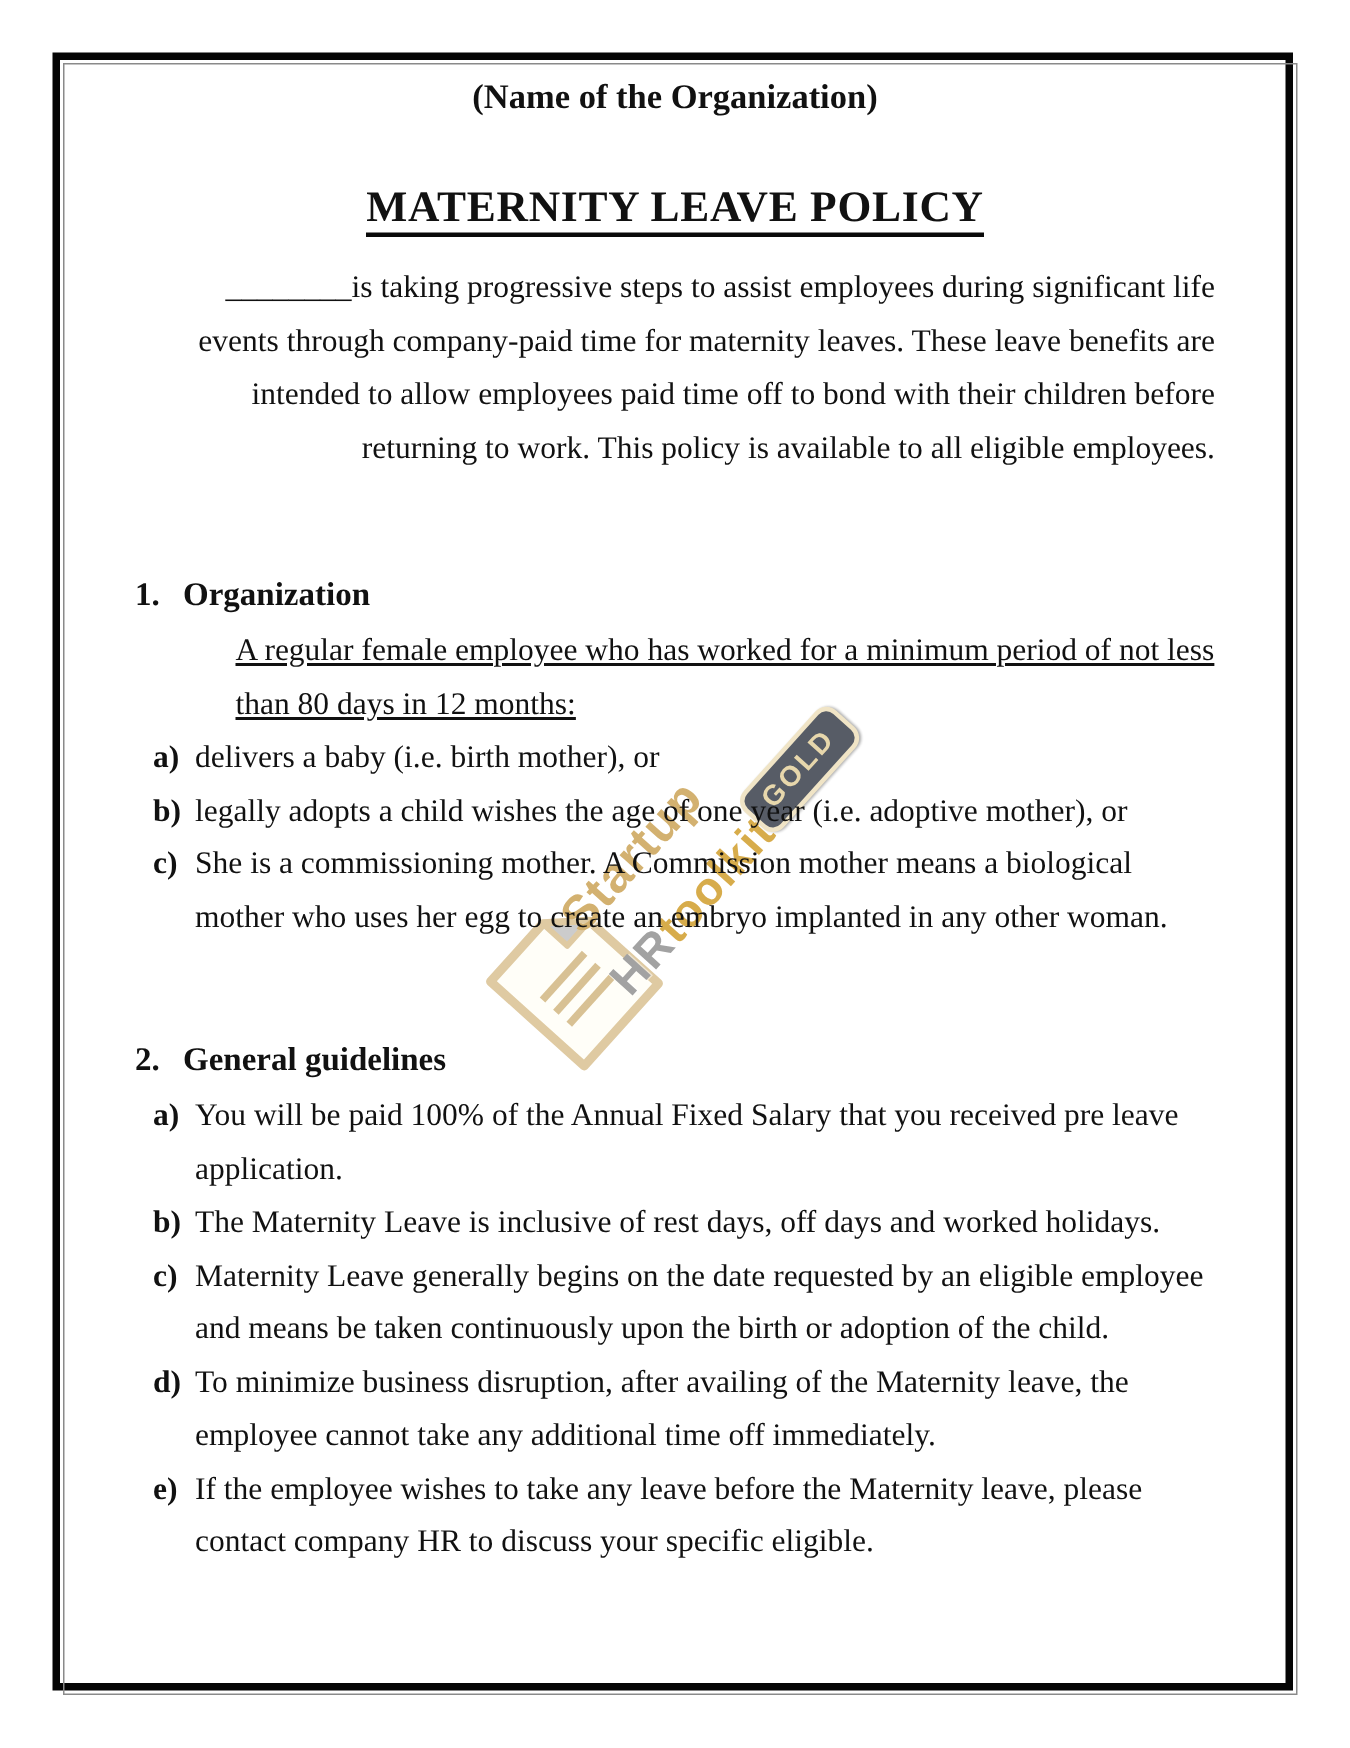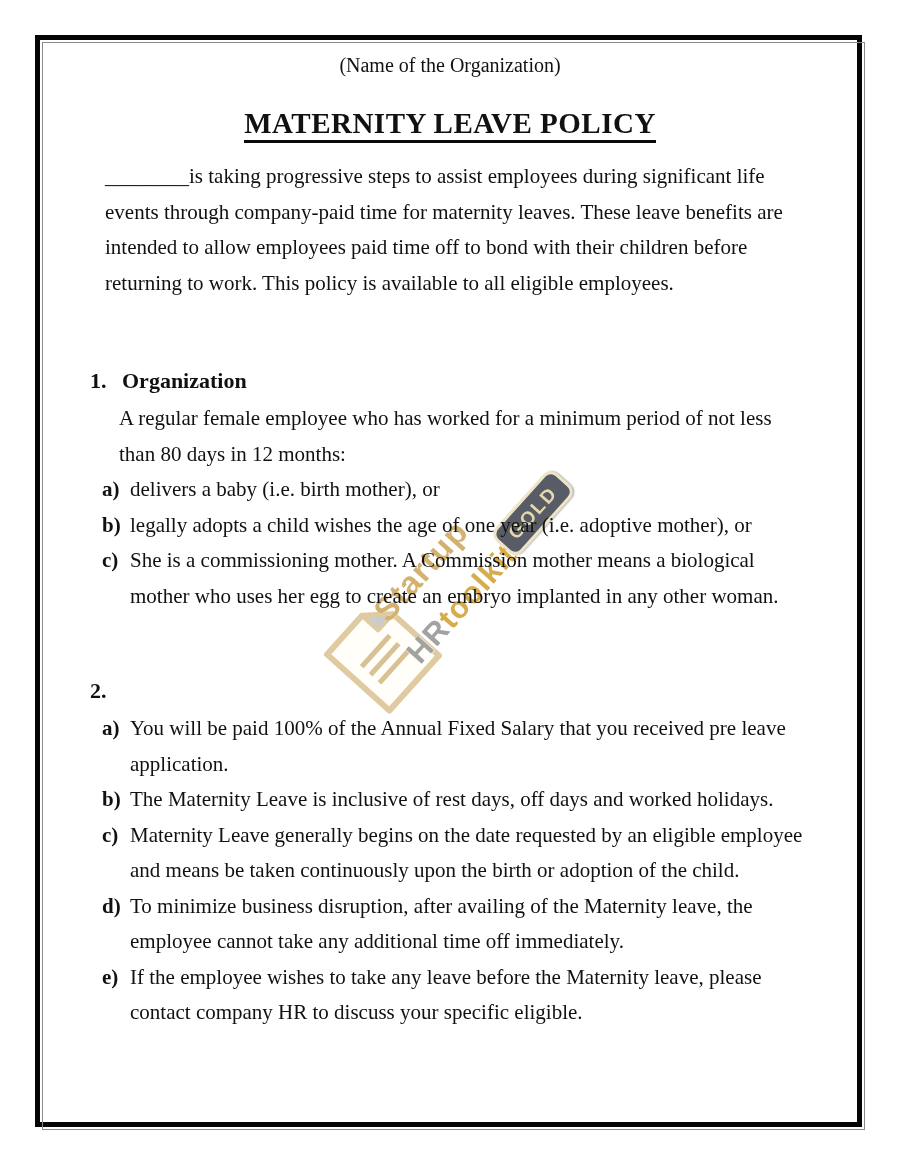--- a/index.html
+++ b/index.html
@@ -42,39 +42,39 @@
   }
   .wm-icon-wrap {
     position:absolute; left:40px; top:165px; width:86px; height:100px;
     transform:rotate(-48deg);
   }
 
   
   .doc-content { position:absolute; left:90px; top:0; width:720px; z-index:2; }
   .org-name {
     margin-top:52px; text-align:center;
-    font-size:20px; font-weight:normal; line-height:26px;
+    font-size:23px; font-weight:bold; line-height:26px;
   }
   .doc-title {
-    margin-top:27px; text-align:center;
+    margin-top:42px; text-align:center;
     font-size:29px; font-weight:bold; line-height:36px; letter-spacing:.5px;
   }
   .doc-title .title-underline { border-bottom:3px solid #0a0a0a; padding-bottom:1px; }
   .intro-para {
     margin-top:18px; margin-left:15px; width:705px;
-    font-size:21px; line-height:35.5px; text-align:left;
+    font-size:21px; line-height:35.5px; text-align:right;
   }
   .sec-heading {
     display:flex; font-size:22px; font-weight:bold; line-height:40px;
   }
   .sec-heading .sec-num { width:32px; flex-shrink:0; }
   .sec-heading-1 { margin-top:60px; }
   .sec-heading-2 { margin-top:57px; }
   .sub-para {
-    margin-left:29px; width:677px; font-size:21px; line-height:35.5px;
+    margin-left:67px; width:677px; font-size:21px; line-height:35.5px;text-decoration:underline;
   }
   .list-item {
     display:flex; margin-left:12px; font-size:21px; line-height:35.5px;
   }
   .list-item .marker { width:28px; flex-shrink:0; font-weight:bold; }
   .list-item .item-text { flex:1; }
 </style>
 </head>
 <body>
 
@@ -122,20 +122,21 @@
       <span class="marker">b)</span>
       <span class="item-text">legally adopts a child wishes the age of one year (i.e. adoptive mother), or</span>
     </div>
     <div class="list-item">
       <span class="marker">c)</span>
       <span class="item-text">She is a commissioning mother. A Commission mother means a biological mother who uses her egg to create an embryo implanted in any other woman.</span>
     </div>
 
     <div class="sec-heading sec-heading-2">
       <span class="sec-num">2.</span>
+      <span>General guidelines</span>
     </div>
 
     <div class="list-item">
       <span class="marker">a)</span>
       <span class="item-text">You will be paid 100% of the Annual Fixed Salary that you received pre leave application.</span>
     </div>
     <div class="list-item">
       <span class="marker">b)</span>
       <span class="item-text">The Maternity Leave is inclusive of rest days, off days and worked holidays.</span>
     </div>

